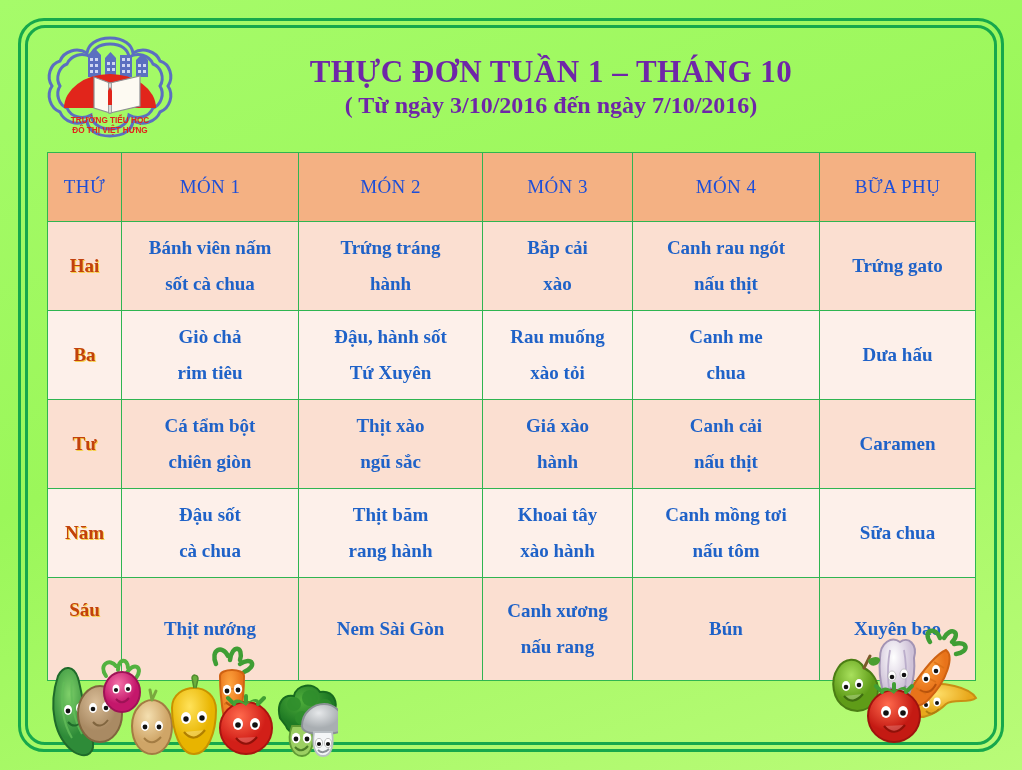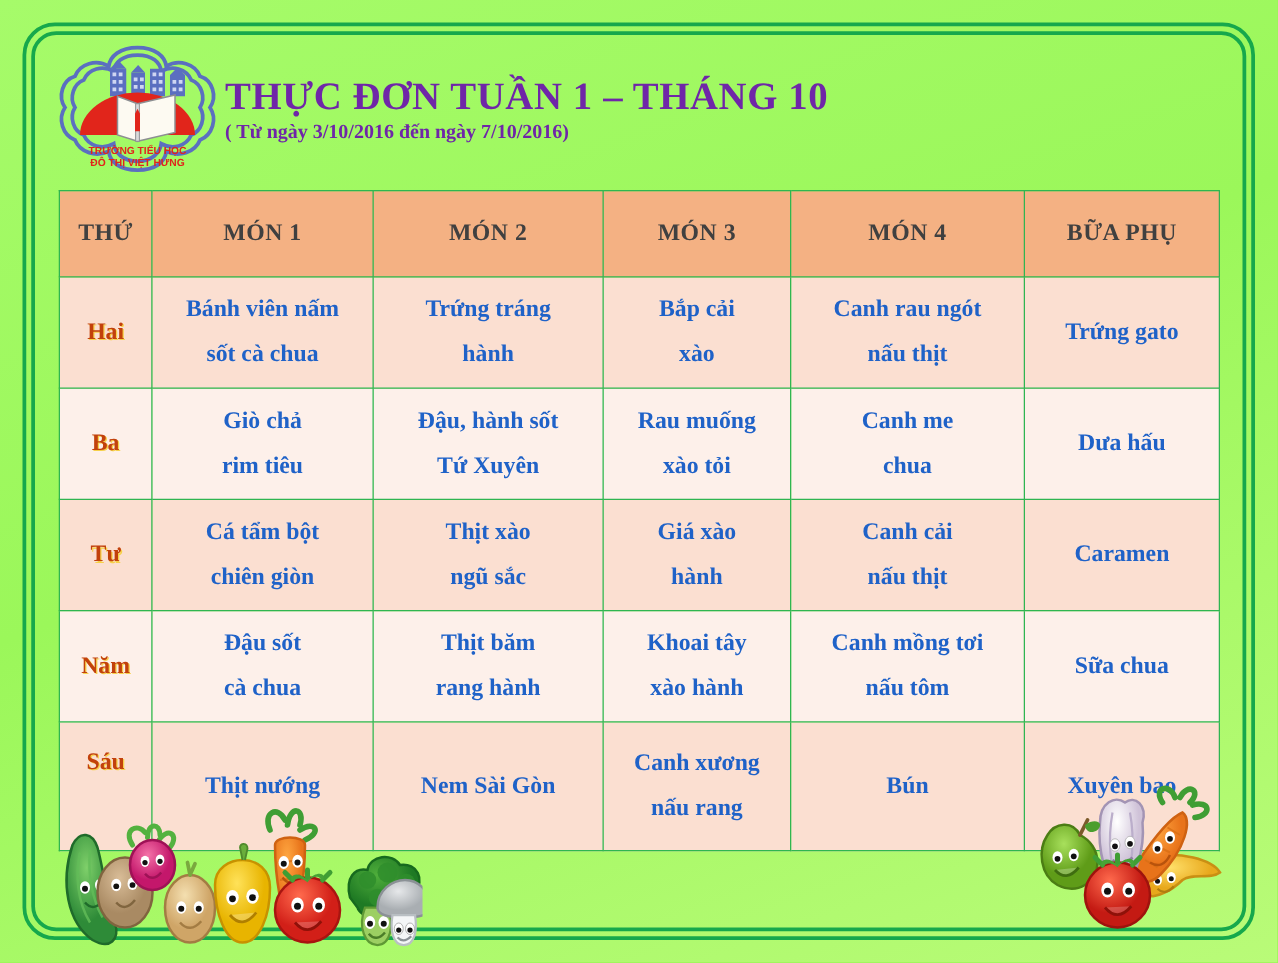--- a/index.html
+++ b/index.html
@@ -54,32 +54,33 @@
     align-items: center;
   }
   #logo {
     width: 140px;
     height: 108px;
     flex: 0 0 140px;
     position: relative;
   }
   #title-block {
     flex: 1 1 auto;
+    text-align: center;
     padding-right: 60px;
   }
   #main-title {
     font-size: 31px;
     font-weight: bold;
     color: #6f26a8;
     letter-spacing: .5px;
     line-height: 1.15;
     white-space: nowrap;
   }
   #sub-title {
-    font-size: 16px;
+    font-size: 24px;
     font-weight: bold;
     color: #6f26a8;
     line-height: 1.2;
     margin-top: 2px;
     white-space: nowrap;
   }
 
   
   #menu-table {
     position: absolute;
@@ -92,23 +93,23 @@
   #menu-table th,
   #menu-table td {
     border: 1.6px solid #2fb551;
     text-align: center;
     vertical-align: middle;
     padding: 0;
   }
   #menu-table thead th {
     background: #f4b183;
     height: 68px;
-    color: #404040;
+    color: #1d4ed8;
     font-size: 19px;
-    font-weight: bold;
+    font-weight: normal;
     letter-spacing: .4px;
     margin-top: 36px;
   }
   #menu-table tbody tr.odd td { background: #fbdfd1; }
   #menu-table tbody tr.even td { background: #fdf0ea; }
   #menu-table tbody td {
     height: 88px;
     color: #1f62c8;
     font-size: 19px;
     font-weight: bold;

